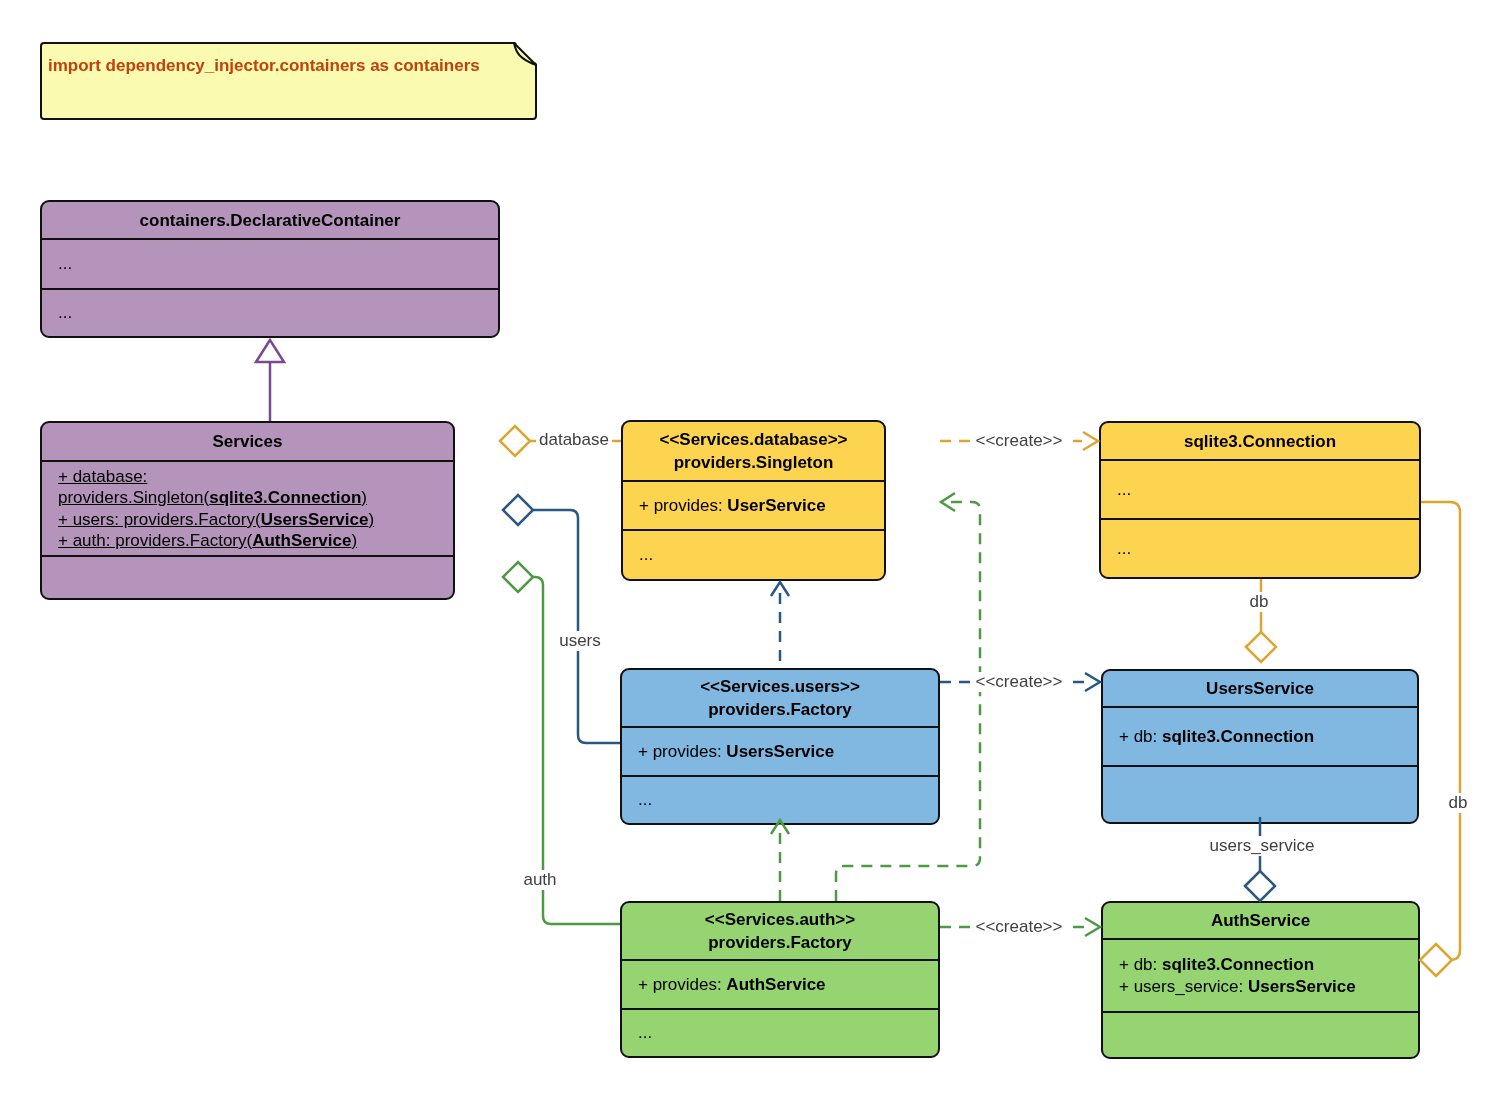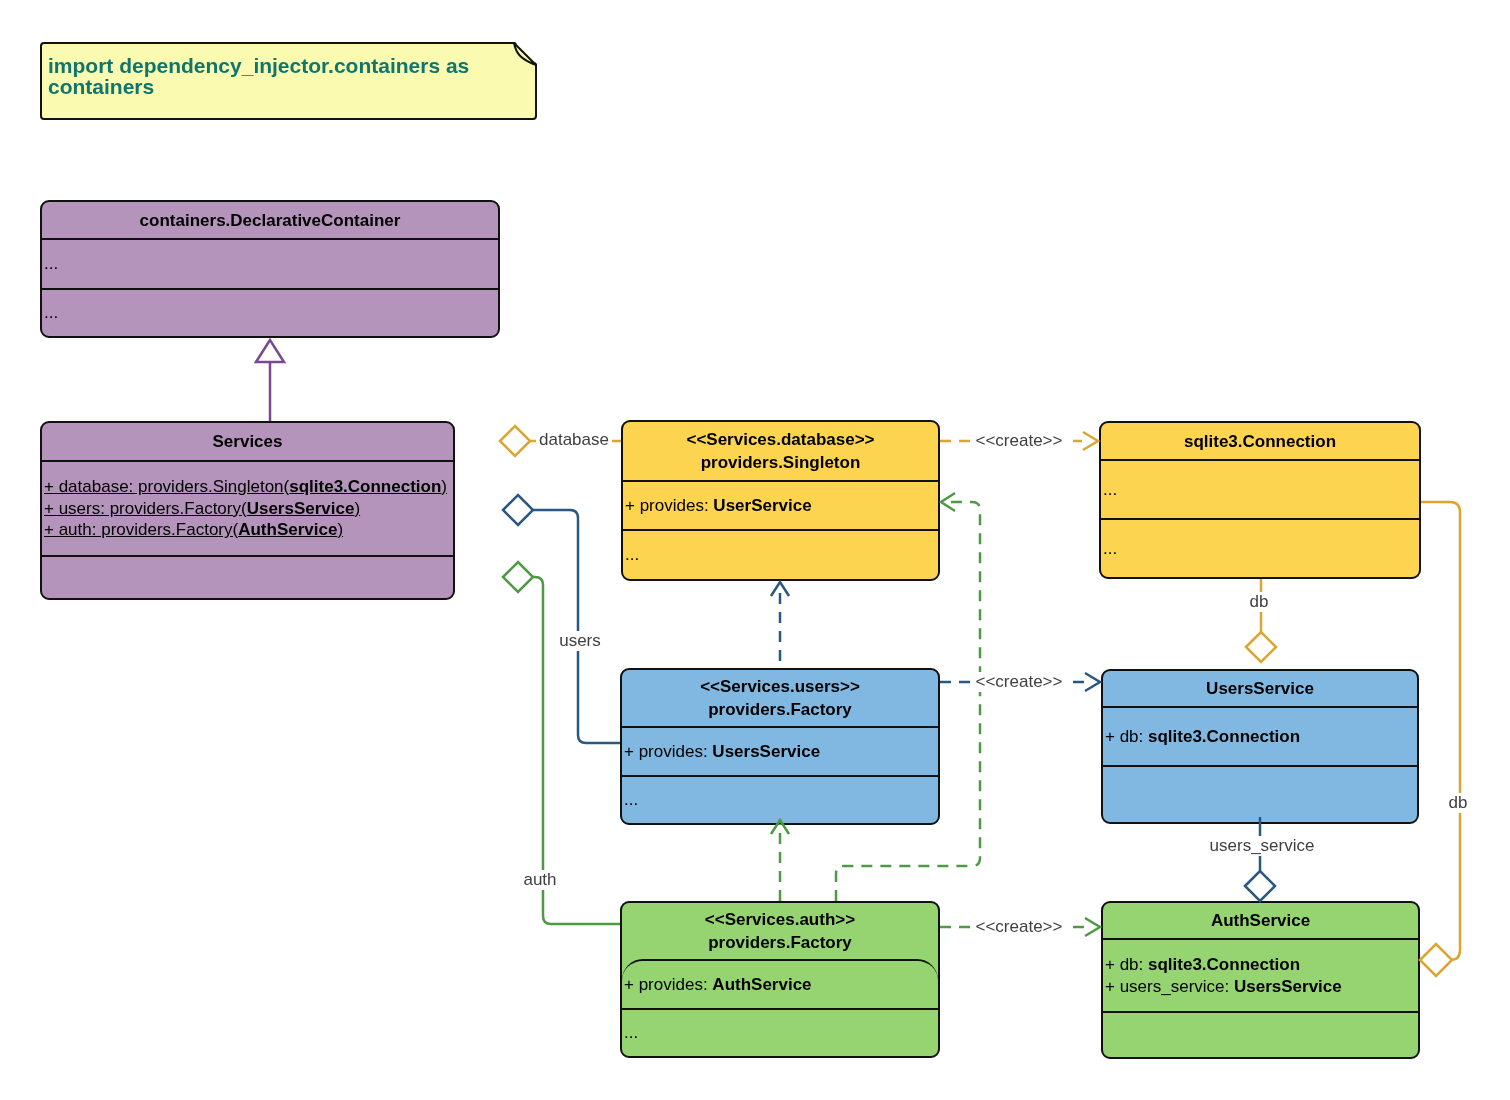--- a/index.html
+++ b/index.html
@@ -6,37 +6,37 @@
   body{font-family:"Liberation Sans", sans-serif;}
   .canvas{position:relative;width:1510px;height:1100px;background:#ffffff;overflow:hidden;}
 
   
   .uml-class{
     position:absolute;box-sizing:border-box;z-index:2;
     border:2px solid #111;border-radius:9px;
     display:flex;flex-direction:column;
     font-size:17px;color:#000;
   }
-  .uml-class .row{box-sizing:border-box;display:flex;flex-direction:column;justify-content:center;padding:0 2px;}
+  .uml-class .row{box-sizing:border-box;display:flex;flex-direction:column;justify-content:center;padding:0 16px;}
   .uml-class .row + .row{border-top:2px solid #111;}
   .uml-class .row.title{align-items:center;font-weight:bold;text-align:center;line-height:23px;}
   .uml-class .row.body{align-items:flex-start;line-height:22px;}
   .fill-purple{background:var(--purple-fill,#b494bb);}
   .fill-yellow{background:var(--yellow-fill,#fcd450);}
   .fill-blue{background:var(--blue-fill,#81b8e1);margin-top:7px;}
   .fill-green{background:var(--green-fill,#95d471);}
   .u{text-decoration:underline;}
   b{font-weight:bold;}
 
   
   .note{
     position:absolute;left:40px;top:42px;width:497px;height:78px;z-index:2;
     box-sizing:border-box;border:2px solid #111;border-radius:4px;
     background:var(--note-fill,#fafab0);
-    font-weight:bold;font-size:21px;line-height:21px;color:#0f766e;
+    font-weight:bold;font-size:17px;line-height:21px;color:#c2410c;
     padding:11px 6px 0 6px;
   }
   .note .fold{position:absolute;top:-2px;right:-2px;width:24px;height:24px;}
 
   
   svg.connectors{position:absolute;left:0;top:0;z-index:3;pointer-events:none;}
   .ln{fill:none;stroke-width:2.5px;}
   .dash{stroke-dasharray:11 8;}
   .s-purple{stroke:var(--purple-line,#7a4791);}
   .s-yellow{stroke:var(--yellow-line,#dca52f);}
@@ -81,21 +81,21 @@
       <span>Services</span>
     </div>
     <div class="row body" style="height:95px;line-height:21.5px;">
       <span class="u"><span>+ database: providers.Singleton(</span><b>sqlite3.Connection</b><span>)</span></span>
       <span class="u"><span>+ users: providers.Factory(</span><b>UsersService</b><span>)</span></span>
       <span class="u"><span>+ auth: providers.Factory(</span><b>AuthService</b><span>)</span></span>
     </div>
     <div class="row body" style="flex:1;"></div>
   </div>
 
-  <div class="uml-class fill-yellow" style="left:621px;top:420px;width:319px;height:161px;justify-content:space-between;">
+  <div class="uml-class fill-yellow" style="left:621px;top:420px;width:265px;height:161px;justify-content:space-between;">
     <div class="row title" style="height:58px;">
       <span>&lt;&lt;Services.database&gt;&gt;</span>
       <span>providers.Singleton</span>
     </div>
     <div class="row body" style="height:49px;">
       <span><span>+ provides: </span><b>UserService</b></span>
     </div>
     <div class="row body" style="flex:1;">
       <span>...</span>
     </div>
@@ -134,21 +134,21 @@
       <span><span>+ db: </span><b>sqlite3.Connection</b></span>
     </div>
     <div class="row body" style="flex:1;"></div>
   </div>
 
   <div class="uml-class fill-green" style="left:620px;top:901px;width:320px;height:157px;">
     <div class="row title" style="height:56px;">
       <span>&lt;&lt;Services.auth&gt;&gt;</span>
       <span>providers.Factory</span>
     </div>
-    <div class="row body" style="height:49px;border-radius:21px;">
+    <div class="row body" style="height:49px;">
       <span><span>+ provides: </span><b>AuthService</b></span>
     </div>
     <div class="row body" style="flex:1;">
       <span>...</span>
     </div>
   </div>
 
   <div class="uml-class fill-green" style="left:1101px;top:901px;width:319px;height:158px;">
     <div class="row title" style="height:35px;">
       <span>AuthService</span>

